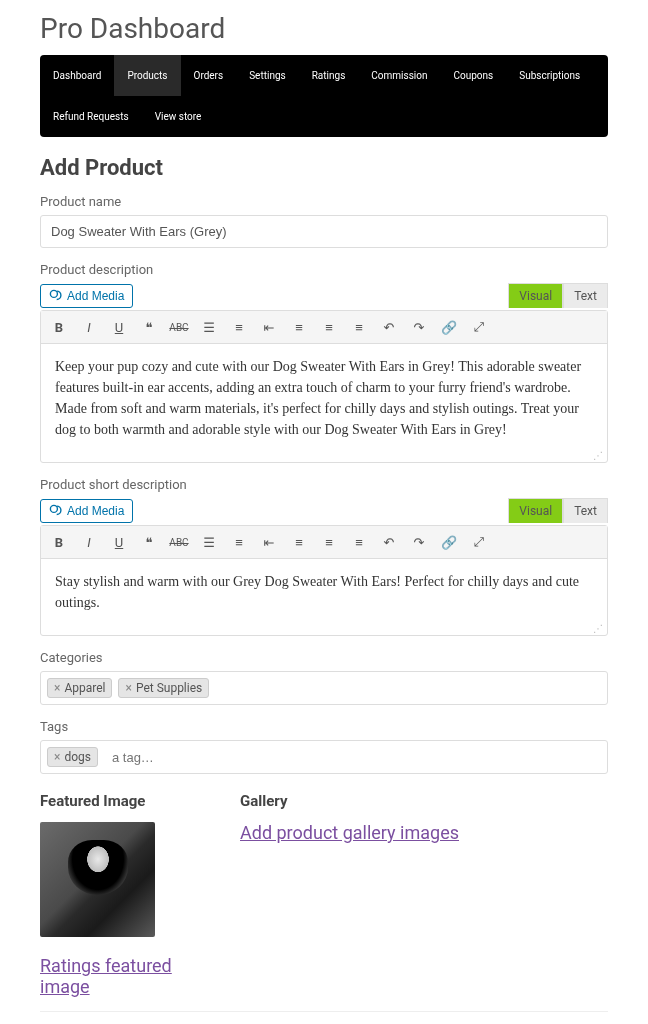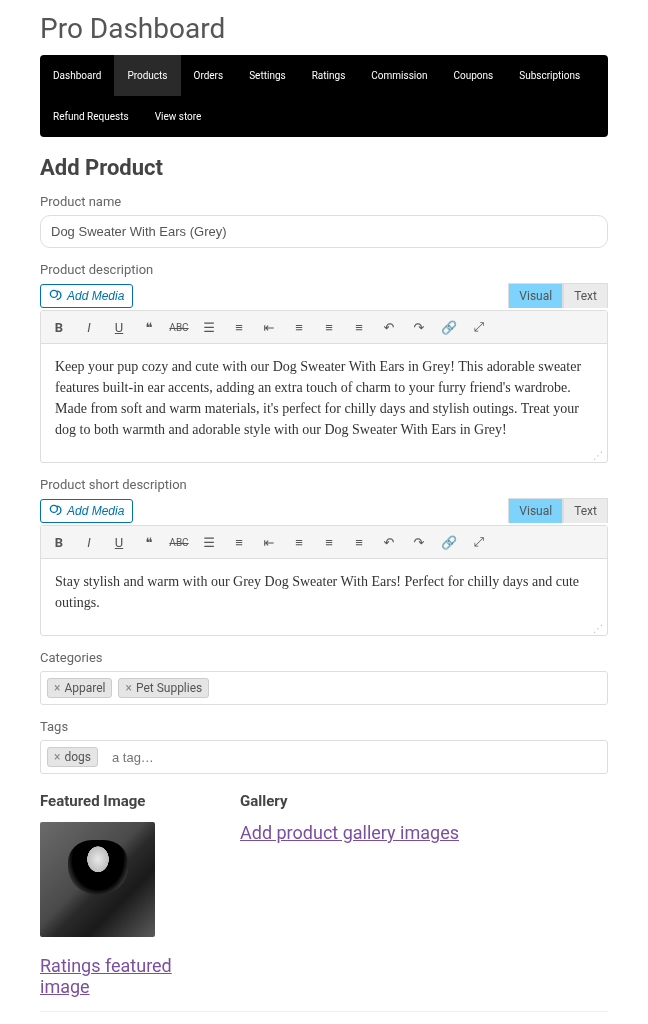--- a/index.html
+++ b/index.html
@@ -3,27 +3,27 @@
 <meta charset="utf-8">
 <style>
 * { box-sizing: border-box; margin: 0; padding: 0; }
 body { font-family: -apple-system, BlinkMacSystemFont, "Segoe UI", Roboto, sans-serif; background: #fff; color: #444; padding: 0 40px 40px; width: 648px; }
 .page-title { font-size: 28px; font-weight: 400; color: #555; padding: 12px 0 10px; }
 .nav { background: #000; border-radius: 4px; display: flex; flex-wrap: wrap; }
 .nav-item { color: #fff; padding: 15px 13px; font-size: 10px; cursor: pointer; }
 .nav-item.active { background: #2a2a2a; }
 .section-title { font-size: 22px; font-weight: 700; color: #444; margin: 18px 0 14px; }
 .field-label { font-size: 13px; color: #666; margin-bottom: 6px; margin-top: 14px; }
-.text-input { width: 100%; border: 1px solid #ddd; border-radius: 10px; padding: 8px 10px; font-size: 13px; color: #555; }
+.text-input { width: 100%; border: 1px solid #ddd; border-radius: 3px; padding: 8px 10px; font-size: 13px; color: #555; }
 .editor-wrap { border: 1px solid #ddd; border-radius: 3px; margin-top: 2px; position: relative; }
 .editor-top { display: flex; justify-content: space-between; align-items: flex-end; }
-.add-media { border: 1px solid #0073aa; color: #0073aa; background: #fff; padding: 4px 8px; font-size: 12px; border-radius: 3px; cursor: pointer; display: inline-flex; align-items: center; gap: 4px; font-style: italic; }
+.add-media { border: 1px solid #0073aa; color: #0073aa; background: #fff; padding: 4px 8px; font-size: 12px; border-radius: 3px; cursor: pointer; display: inline-flex; align-items: center; gap: 4px; }
 .media-ico { width: 14px; height: 14px; }
 .tabs { display: flex; }
-.tab { border: 1px solid #ddd; border-bottom: none; padding: 5px 10px; font-size: 12px; color: #555; background: #7dd3fc; cursor: pointer; }
+.tab { border: 1px solid #ddd; border-bottom: none; padding: 5px 10px; font-size: 12px; color: #555; background: #84cc16; cursor: pointer; }
 .tab.active { background: #ebebeb; }
 .toolbar { background: #f5f5f5; border-bottom: 1px solid #ddd; padding: 6px 8px; display: flex; gap: 10px; align-items: center; }
 .tb-btn { width: 20px; height: 20px; display: inline-flex; align-items: center; justify-content: center; color: #555; cursor: pointer; font-size: 13px; }
 .editor-body { padding: 12px 14px; font-family: Georgia, serif; font-size: 14px; line-height: 1.5; color: #333; min-height: 40px; }
 .editor-resize { text-align: right; padding: 0 4px 2px; color: #bbb; font-size: 10px; line-height: 8px; }
 .tag-box { border: 1px solid #ddd; border-radius: 3px; padding: 6px; display: flex; flex-wrap: wrap; gap: 6px; align-items: center; }
 .chip { background: #e5e5e5; border: 1px solid #ccc; border-radius: 3px; padding: 2px 6px; font-size: 12px; color: #555; display: inline-flex; align-items: center; gap: 2px; cursor: default; }
 .chip .x { color: #888; cursor: pointer; margin-right: 2px; }
 .tag-input { border: none; outline: none; font-size: 13px; color: #888; padding: 2px 8px; flex: 1; min-width: 80px; }
 .row { display: flex; gap: 30px; margin-top: 18px; }

